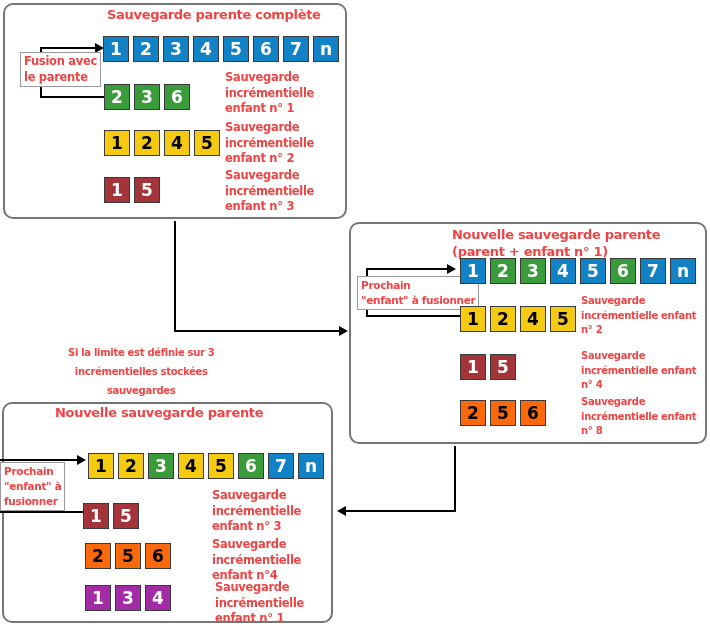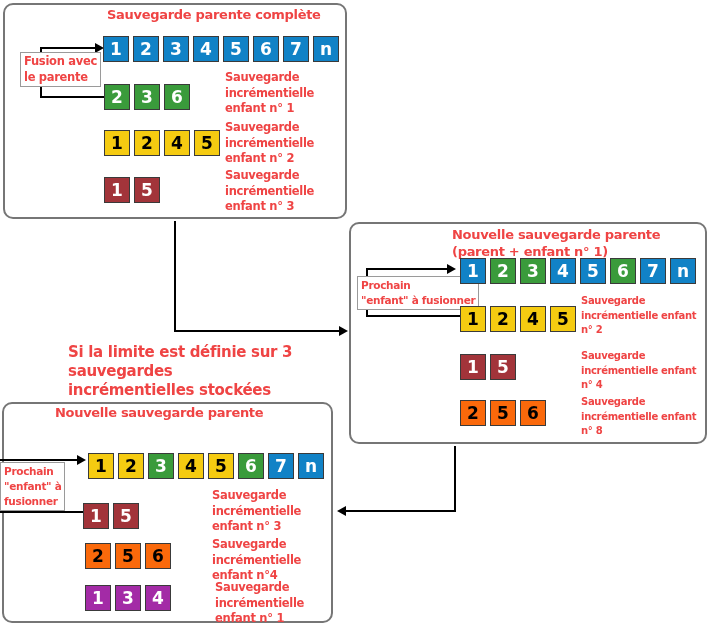--- a/index.html
+++ b/index.html
@@ -88,24 +88,24 @@
     <div class="txt" style="left: 212px; top: 537px; font-size: 11.5px; line-height: 15.5px;">
       <div>Sauvegarde</div>
       <div>incrémentielle</div>
       <div>enfant n°4</div>
     </div>
     <div class="txt" style="left: 215px; top: 580px; font-size: 11.5px; line-height: 15.5px;">
       <div>Sauvegarde</div>
       <div>incrémentielle</div>
       <div>enfant n° 1</div>
     </div>
-    <div class="txt" style="left: 68px; top: 343px; font-size: 15px; line-height: 19px;">
+    <div class="txt" style="left: 68px; top: 343px; font-size: 10px; line-height: 19px; text-align: center;">
       <div>Si la limite est définie sur 3</div>
+      <div>incrémentielles stockées</div>
       <div>sauvegardes</div>
-      <div>incrémentielles stockées</div>
     </div>
     <div class="txt boxed" style="left: 20px; top: 52px; font-size: 11.5px; line-height: 15.5px;">
       <div>Fusion avec</div>
       <div>le parente</div>
     </div>
     <div class="txt boxed" style="left: 357px; top: 276px; font-size: 10.5px; line-height: 15px;">
       <div>Prochain</div>
       <div>"enfant" à fusionner</div>
     </div>
     <div class="txt boxed" style="left: 0px; top: 462px; font-size: 10.5px; line-height: 15px;">

